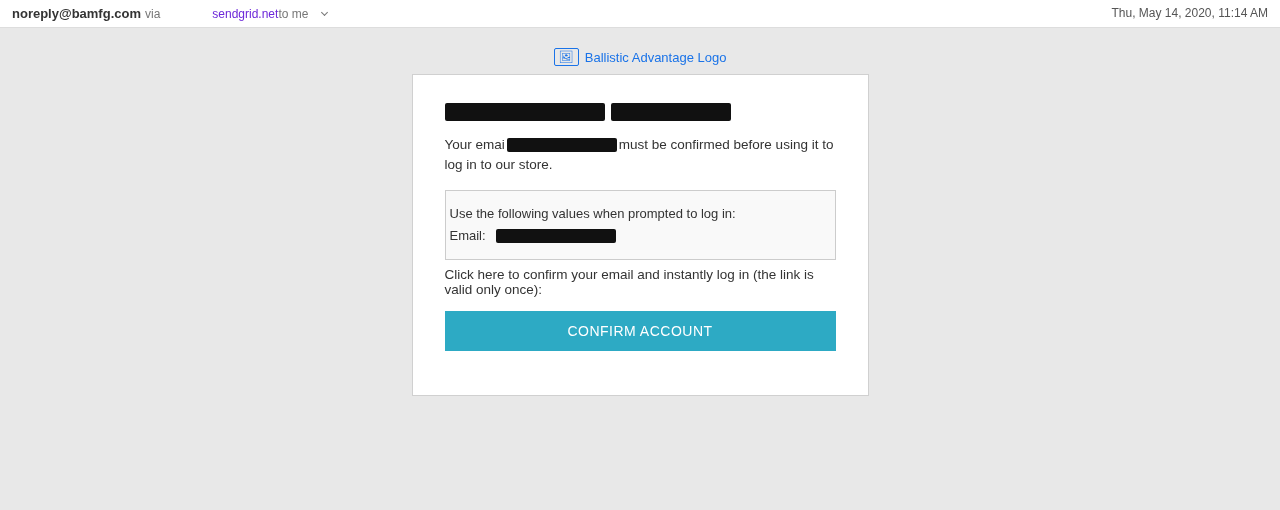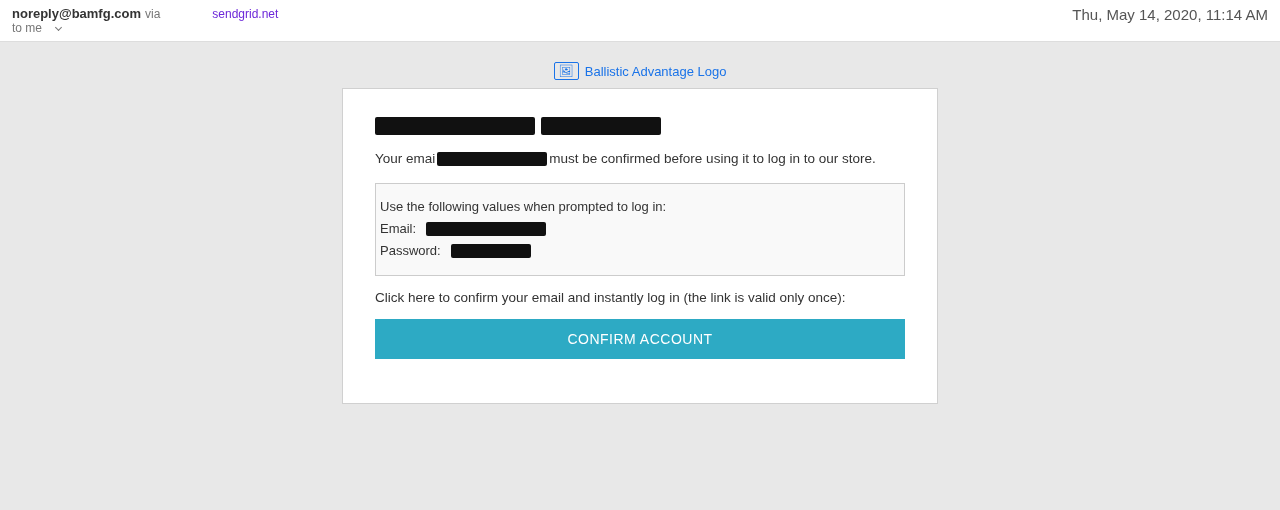--- a/index.html
+++ b/index.html
@@ -17,21 +17,21 @@
     .email-header {
       background: #fff;
       border-bottom: 1px solid #ddd;
       padding: 6px 12px;
       display: flex;
       justify-content: space-between;
       align-items: flex-start;
     }
     .sender-info {
       display: flex;
-      flex-direction: column;
+      flex-direction: row;
     }
     .sender-line {
       display: flex;
       align-items: center;
       gap: 4px;
       font-size: 13px;
     }
     .sender-name {
       font-weight: bold;
       color: #333;
@@ -57,21 +57,21 @@
     .chevron-small {
       border: solid #777;
       border-width: 0 1px 1px 0;
       display: inline-block;
       padding: 2px;
       transform: rotate(45deg);
       margin-top: -2px;
     }
     .email-timestamp {
       color: #555;
-      font-size: 15px;
+      font-size: 12px;
       white-space: nowrap;
     }
 
     
     .email-body {
       background: #e8e8e8;
       padding: 20px 0 0 0;
       display: flex;
       flex-direction: column;
       align-items: center;
@@ -95,21 +95,21 @@
       font-size: 12px;
       border: 1px solid #1a73e8;
       padding: 1px 4px;
       border-radius: 2px;
       margin-right: 2px;
     }
 
     
     .email-card {
       background: #fff;
-      width: 596px;
+      width: 457px;
       padding: 28px 32px 28px 32px;
       border: 1px solid #d0d0d0;
     }
 
     .redacted-bar {
       display: inline-block;
       background: #111;
       height: 18px;
       border-radius: 2px;
       vertical-align: middle;
@@ -131,21 +131,21 @@
       font-size: 13.5px;
       color: #333;
       margin-bottom: 14px;
       line-height: 1.5;
     }
 
     .info-box {
       border: 1px solid #ccc;
       background: #f9f9f9;
       padding: 12px 4px;
-      margin-bottom: 14px;
+      margin-bottom: 7px;
       font-size: 13px;
       line-height: 1.7;
     }
     .info-box .info-row {
       display: flex;
       align-items: center;
       gap: 10px;
     }
 
     .confirm-text {
@@ -217,24 +217,20 @@
     <p class="body-text">
       Your emai<span class="redacted-bar short" style="height:14px; width:110px; display:inline-block; vertical-align:middle; margin: 0 2px;"></span><span>must be confirmed before using it to log in to our store.</span>
     </p>
 
     <div class="info-box">
       <div>Use the following values when prompted to log in:</div>
       <div class="info-row">
         <span>Email:</span>
         <span class="redacted-bar medium" style="height:14px;"></span>
       </div>
-      <div class="info-row">
-        <span>Password:</span>
-        <span class="redacted-bar short" style="height:14px;"></span>
-      </div>
     </div>
 
     <p class="confirm-text">Click here to confirm your email and instantly log in (the link is valid only once):</p>
 
     <button class="confirm-btn">CONFIRM ACCOUNT</button>
 
   </div>
 
 </div>
 

